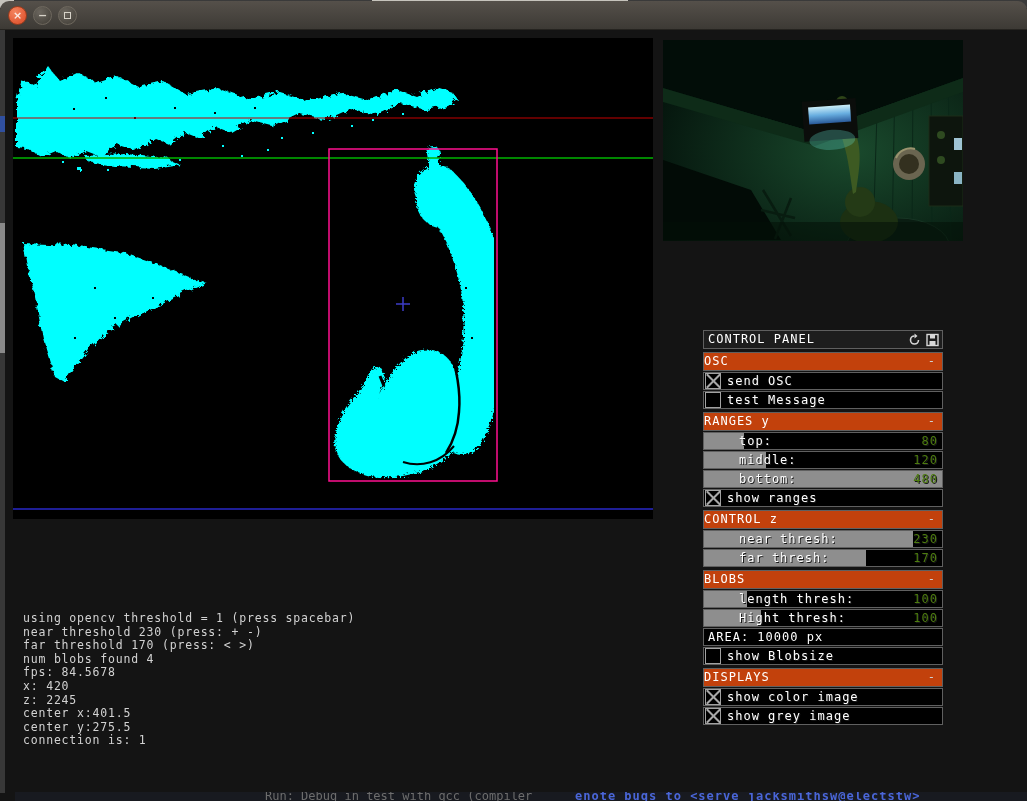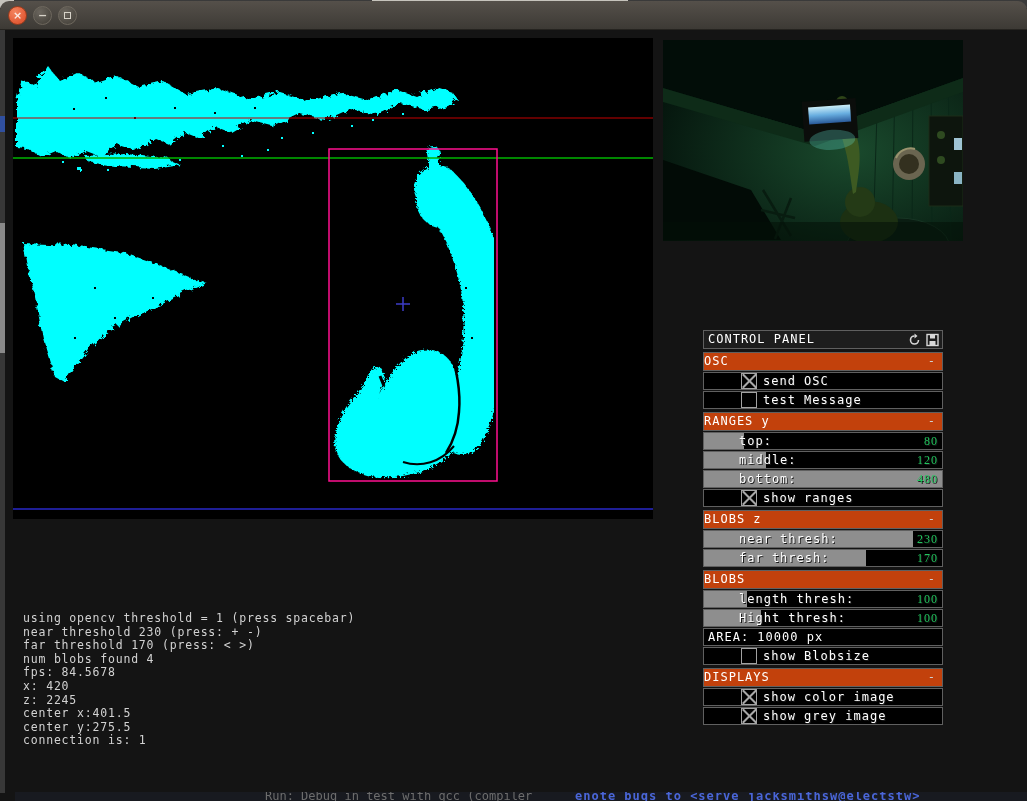--- a/index.html
+++ b/index.html
@@ -37,24 +37,24 @@
   
   .panel{position:absolute;left:703px;top:330px;width:240px;font-size:12px;color:#fff;}
   .ptitle{position:relative;height:19px;background:#1d1d1d;border:1px solid #5f5f5f;
     line-height:17px;padding-left:4px;letter-spacing:1px;}
   .pticons{position:absolute;right:3px;top:2px;display:flex;gap:5px;}
   .section{margin-top:3px;}
   .sec-header{position:relative;height:19px;background:#c2410c;border:1px solid #5f5f5f;
     line-height:17px;letter-spacing:1px;}
   .sec-min{position:absolute;right:6px;top:0;color:#cfcfcf;}
   .row{position:relative;height:18px;border:1px solid #606060;background:#000;margin-top:1px;
-    line-height:16px;overflow:hidden;padding-left:36px;}
+    line-height:16px;overflow:hidden;}
   .fill{position:absolute;left:0;top:0;bottom:0;background:#8e8e8e;}
   .rlabel{position:absolute;left:3px;top:0;color:#fff;text-shadow:1px 1px 0 #1a1a1a;letter-spacing:1px;margin-left:32px;}
-  .rvalue{position:absolute;right:4px;top:0;color:#22c55e;text-shadow:1px 1px 0 #1a1a1a;letter-spacing:1px;font-family:Liberation Serif, serif;}
+  .rvalue{position:absolute;right:4px;top:0;color:#4d7c0f;text-shadow:1px 1px 0 #1a1a1a;letter-spacing:1px;}
   .trow{display:flex;}
   .xbox{position:relative;width:16px;height:16px;border:1px solid #a2a2a2;margin:0;flex:none;
     align-self:center;margin-left:1px;}
   .xbox.on::before,.xbox.on::after{content:"";position:absolute;left:-2px;top:6px;width:19px;height:2px;
     background:#a8a8a8;}
   .xbox.on::before{transform:rotate(45deg);}
   .xbox.on::after{transform:rotate(-45deg);}
   .tlabel{margin-left:6px;color:#fff;letter-spacing:1px;text-shadow:1px 1px 0 #1a1a1a;}
   .lrow-label{position:absolute;left:4px;top:0;color:#fff;letter-spacing:1px;}
   
@@ -276,21 +276,21 @@
             <div class="fill" style="width: 100%;"></div>
             <span class="rlabel">bottom:</span>
             <span class="rvalue">480</span>
           </div>
           <div class="row trow">
             <div class="xbox on"></div>
             <span class="tlabel">show ranges</span>
           </div>
         </div>
         <div class="section">
-          <div class="sec-header"><span>BLOBS z</span><span class="sec-min">-</span></div>
+          <div class="sec-header"><span>CONTROL z</span><span class="sec-min">-</span></div>
           <div class="row">
             <div class="fill" style="width: 88%;"></div>
             <span class="rlabel">near thresh:</span>
             <span class="rvalue">230</span>
           </div>
           <div class="row">
             <div class="fill" style="width: 68%;"></div>
             <span class="rlabel">far thresh:</span>
             <span class="rvalue">170</span>
           </div>

